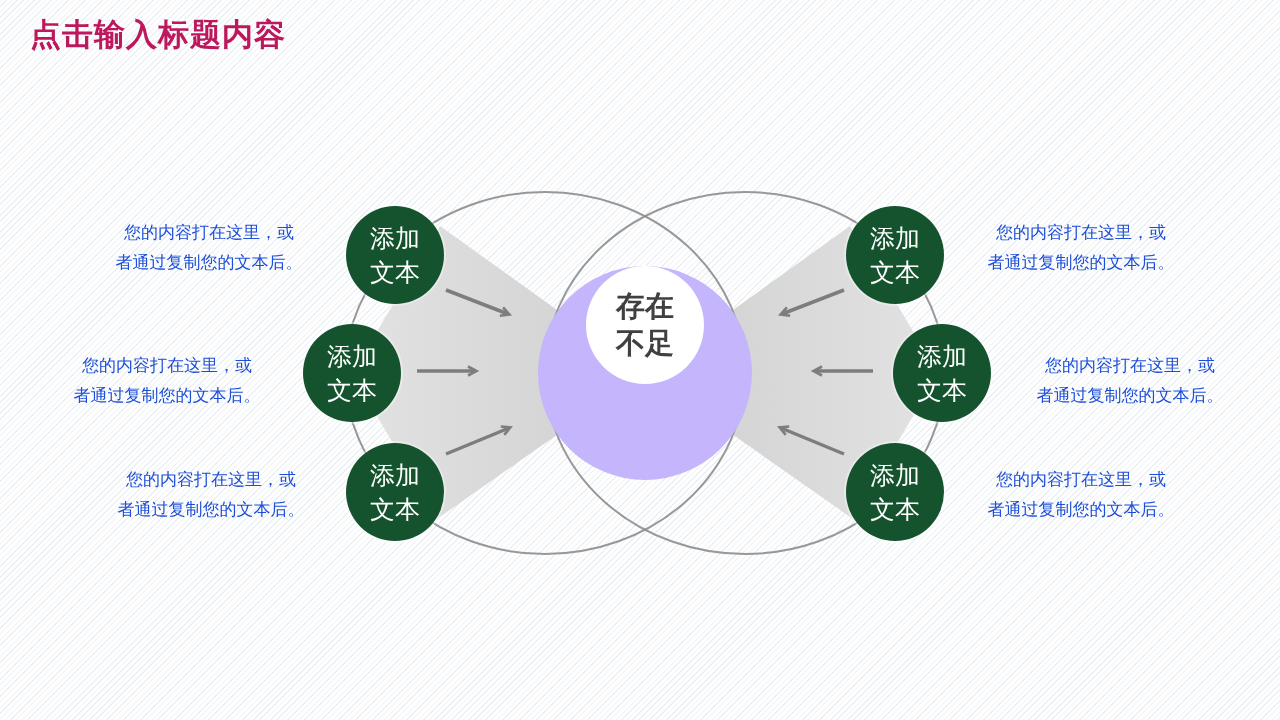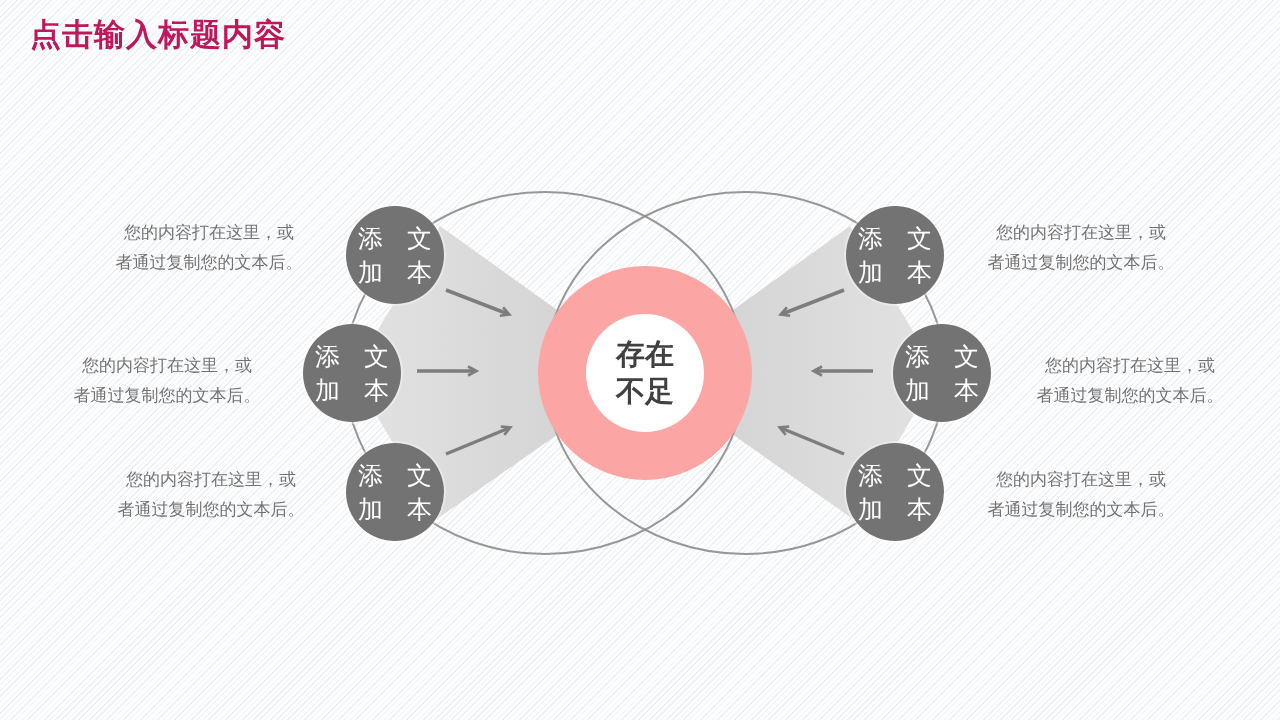--- a/index.html
+++ b/index.html
@@ -25,55 +25,54 @@
     font-size:31px; font-weight:bold;
     color:#be185d; letter-spacing:1px;
     white-space:nowrap;
   }
   .diagram-svg { position:absolute; left:0; top:0; }
 
   .desc {
     position:absolute; width:240px;
     text-align:center;
     font-size:17px; line-height:30px;
-    color:#737373;
+    color:#1d4ed8;
     white-space:nowrap;
   }
   .desc span { display:block; }
   .d1 { left:89px;  top:218px; }
   .d2 { left:47px;  top:351px; }
   .d3 { left:91px;  top:465px; }
   .d4 { left:961px; top:218px; }
   .d5 { left:1010px;top:351px; }
   .d6 { left:961px; top:465px; }
 
   .node {
     position:absolute; width:98px; height:98px;
     border-radius:50%;
-    background:#737373;
+    background:#14532d;
     color:#ffffff;
-    display:flex; flex-direction:row;
+    display:flex; flex-direction:column;
     align-items:center; justify-content:center;
     font-size:25px; line-height:34px;
     box-shadow:0 0 0 2px rgba(255,255,255,0.35);
-    text-align:center;
   }
   .n1 { left:346px; top:206px; }
   .n2 { left:303px; top:324px; }
   .n3 { left:346px; top:443px; }
   .n4 { left:846px; top:206px; }
   .n5 { left:893px; top:324px; }
   .n6 { left:846px; top:443px; }
 
   .center-node {
     position:absolute; left:538px; top:266px;
     width:214px; height:214px;
     border-radius:50%;
-    background:#fca5a5;
-    display:flex; align-items:center; justify-content:center;
+    background:#c4b5fd;
+    display:flex; align-items:flex-start; justify-content:center;
   }
   .center-inner {
     width:118px; height:118px;
     border-radius:50%;
     background:#ffffff;
     display:flex; flex-direction:column;
     align-items:center; justify-content:center;
     font-size:29px; font-weight:bold; line-height:37px;
     color:#404040;
   }

